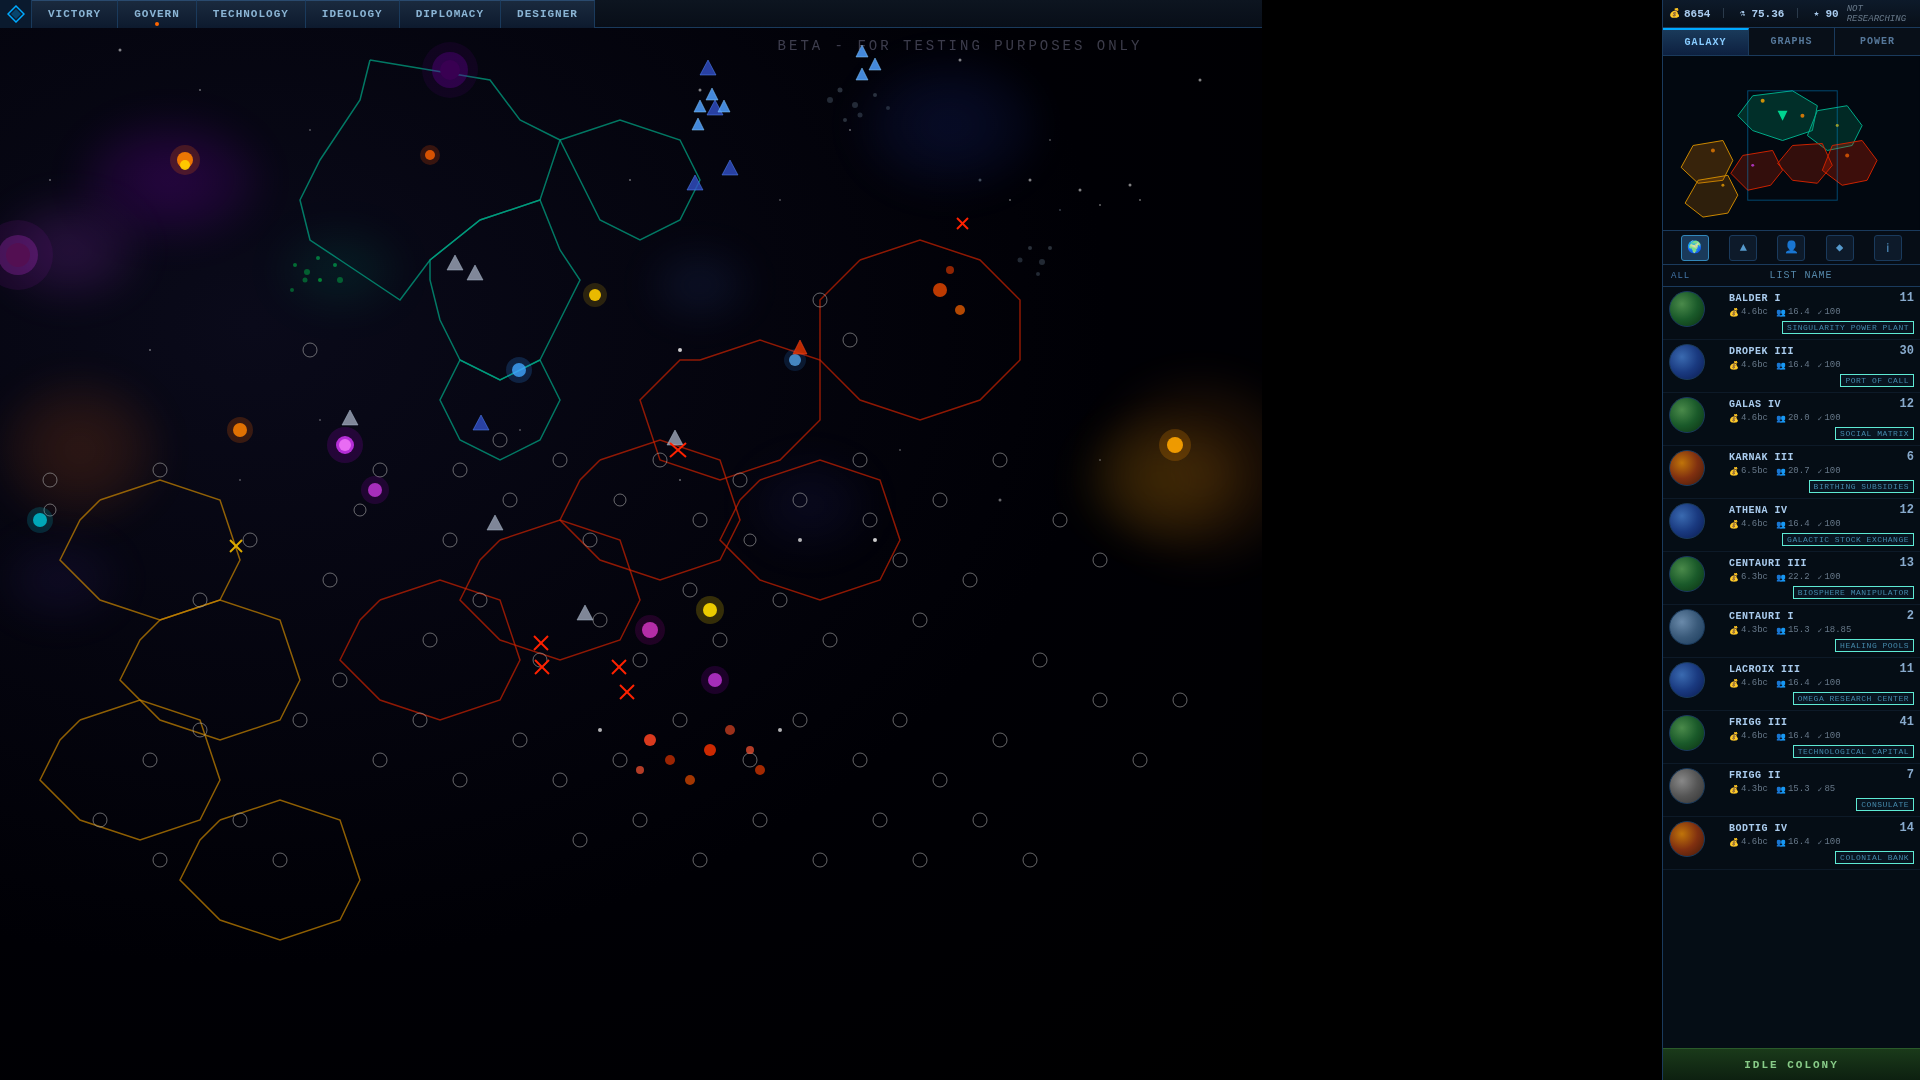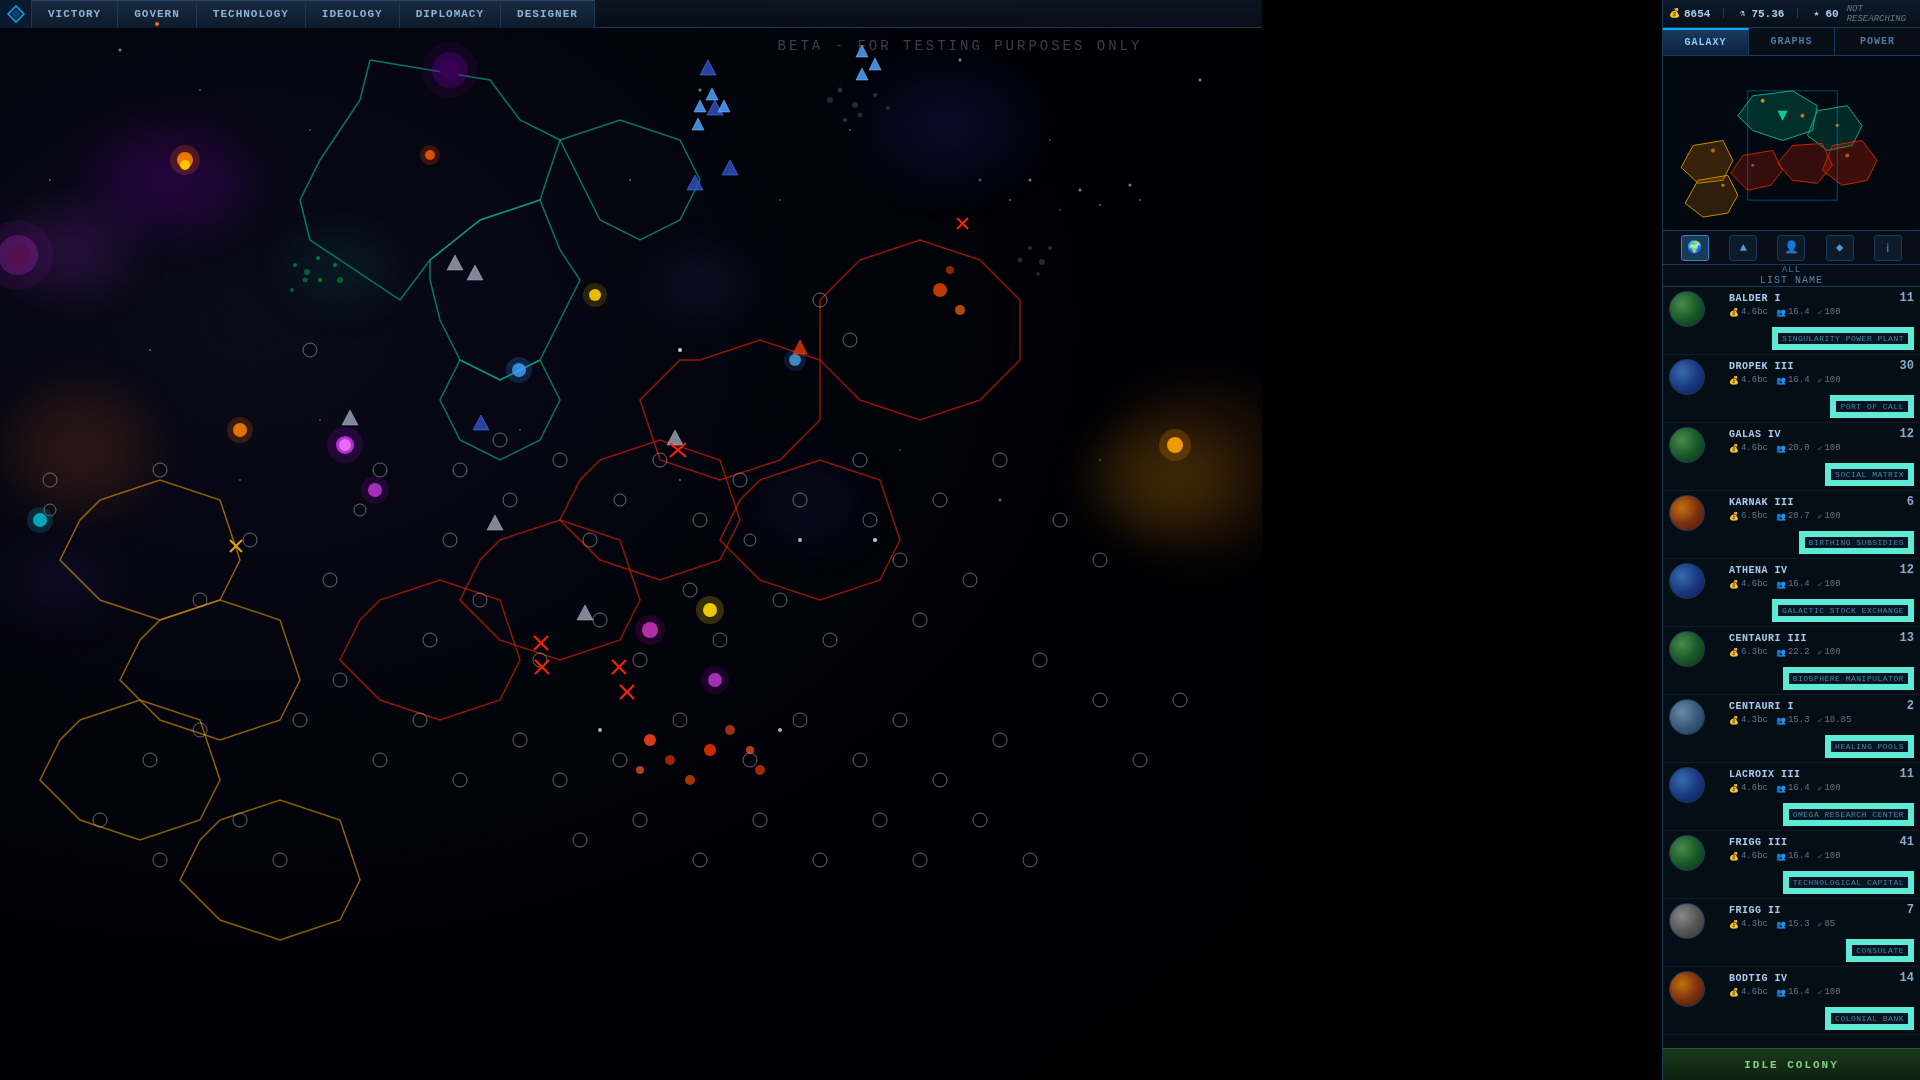--- a/index.html
+++ b/index.html
@@ -238,21 +238,20 @@
     }
 
     
     #list-header {
       height: 22px;
       background: #060d16;
       border-bottom: 1px solid #1a3a5c;
       display: flex;
       align-items: center;
       padding: 0 8px;
-      flex-direction: column;
     }
 
     .all-label {
       font-size: 9px;
       color: #4477aa;
       letter-spacing: 1px;
     }
 
     .list-name-label {
       flex: 1;
@@ -333,25 +332,25 @@
       align-items: center;
       gap: 2px;
     }
 
     .stat-icon {
       font-size: 8px;
     }
 
     .colony-policy {
       display: inline-block;
-      margin-top: 10px;
+      margin-top: 4px;
       font-size: 8px;
       color: #4488aa;
       background: #081420;
-      border: 6px solid #5eead4;
+      border: 1px solid #5eead4;
       padding: 1px 4px;
       letter-spacing: 0.5px;
       text-transform: uppercase;
     }
 
     
     #idle-colony-btn {
       height: 32px;
       background: linear-gradient(to bottom, #1a3a1a, #0d2010);
       border-top: 1px solid #2a5a2a;
@@ -709,21 +708,21 @@
       <span class="resource-value">8654</span>
     </div>
     <span class="resource-sep">|</span>
     <div class="resource-item">
       <div class="resource-icon">⚗</div>
       <span class="resource-value">75.36</span>
     </div>
     <span class="resource-sep">|</span>
     <div class="resource-item">
       <div class="resource-icon">★</div>
-      <span class="resource-value">60</span>
+      <span class="resource-value">90</span>
     </div>
     <div class="not-researching">NOT RESEARCHING</div>
   </div>
 
   <div id="panel-tabs">
     <div class="panel-tab active">
       <span>Galaxy</span>
     </div>
     <div class="panel-tab">
       <span>Graphs</span>

